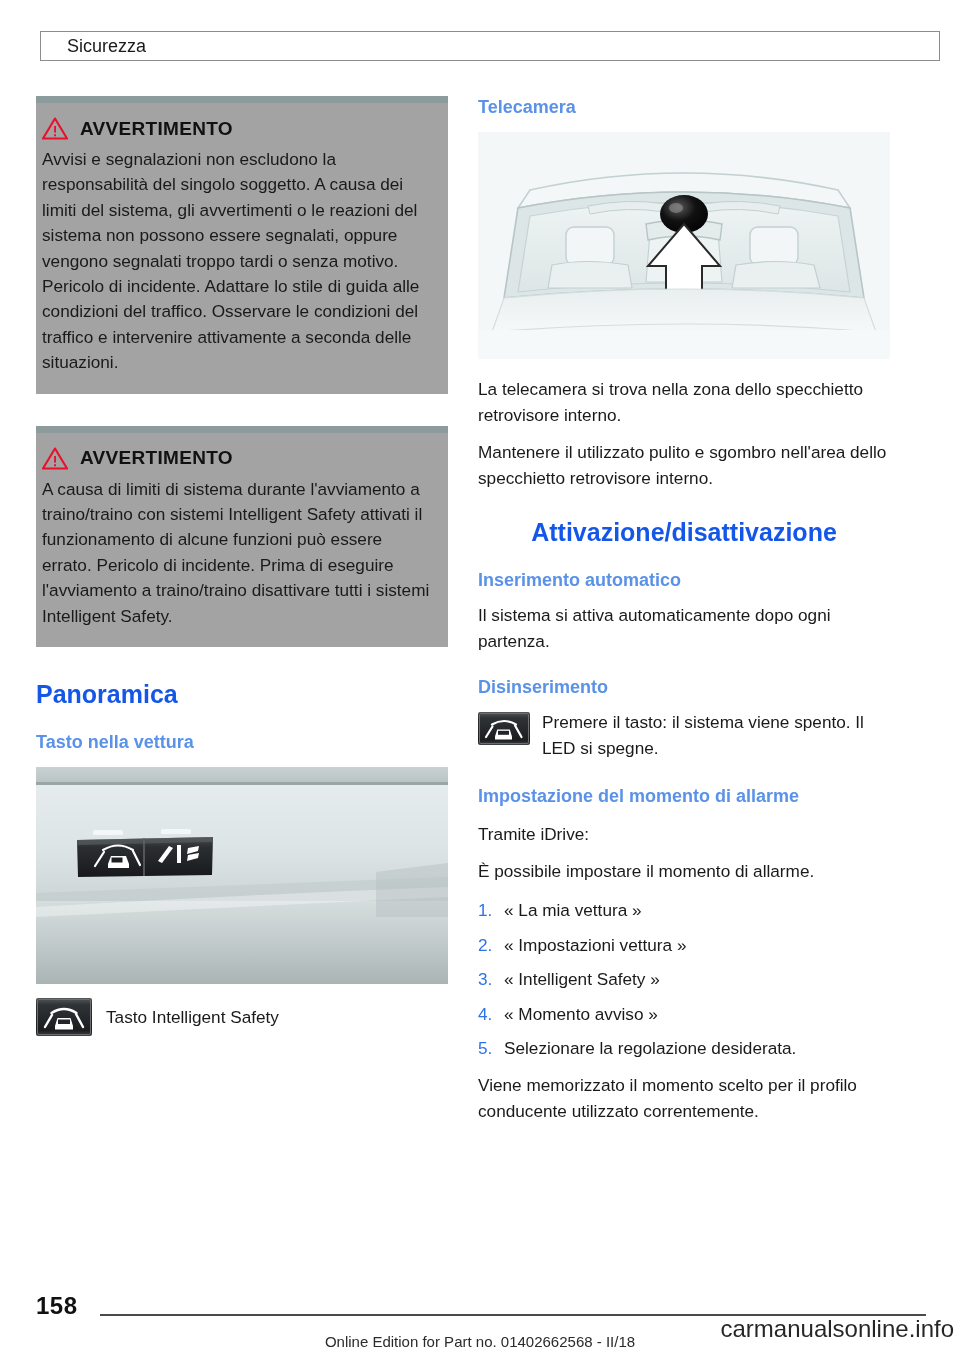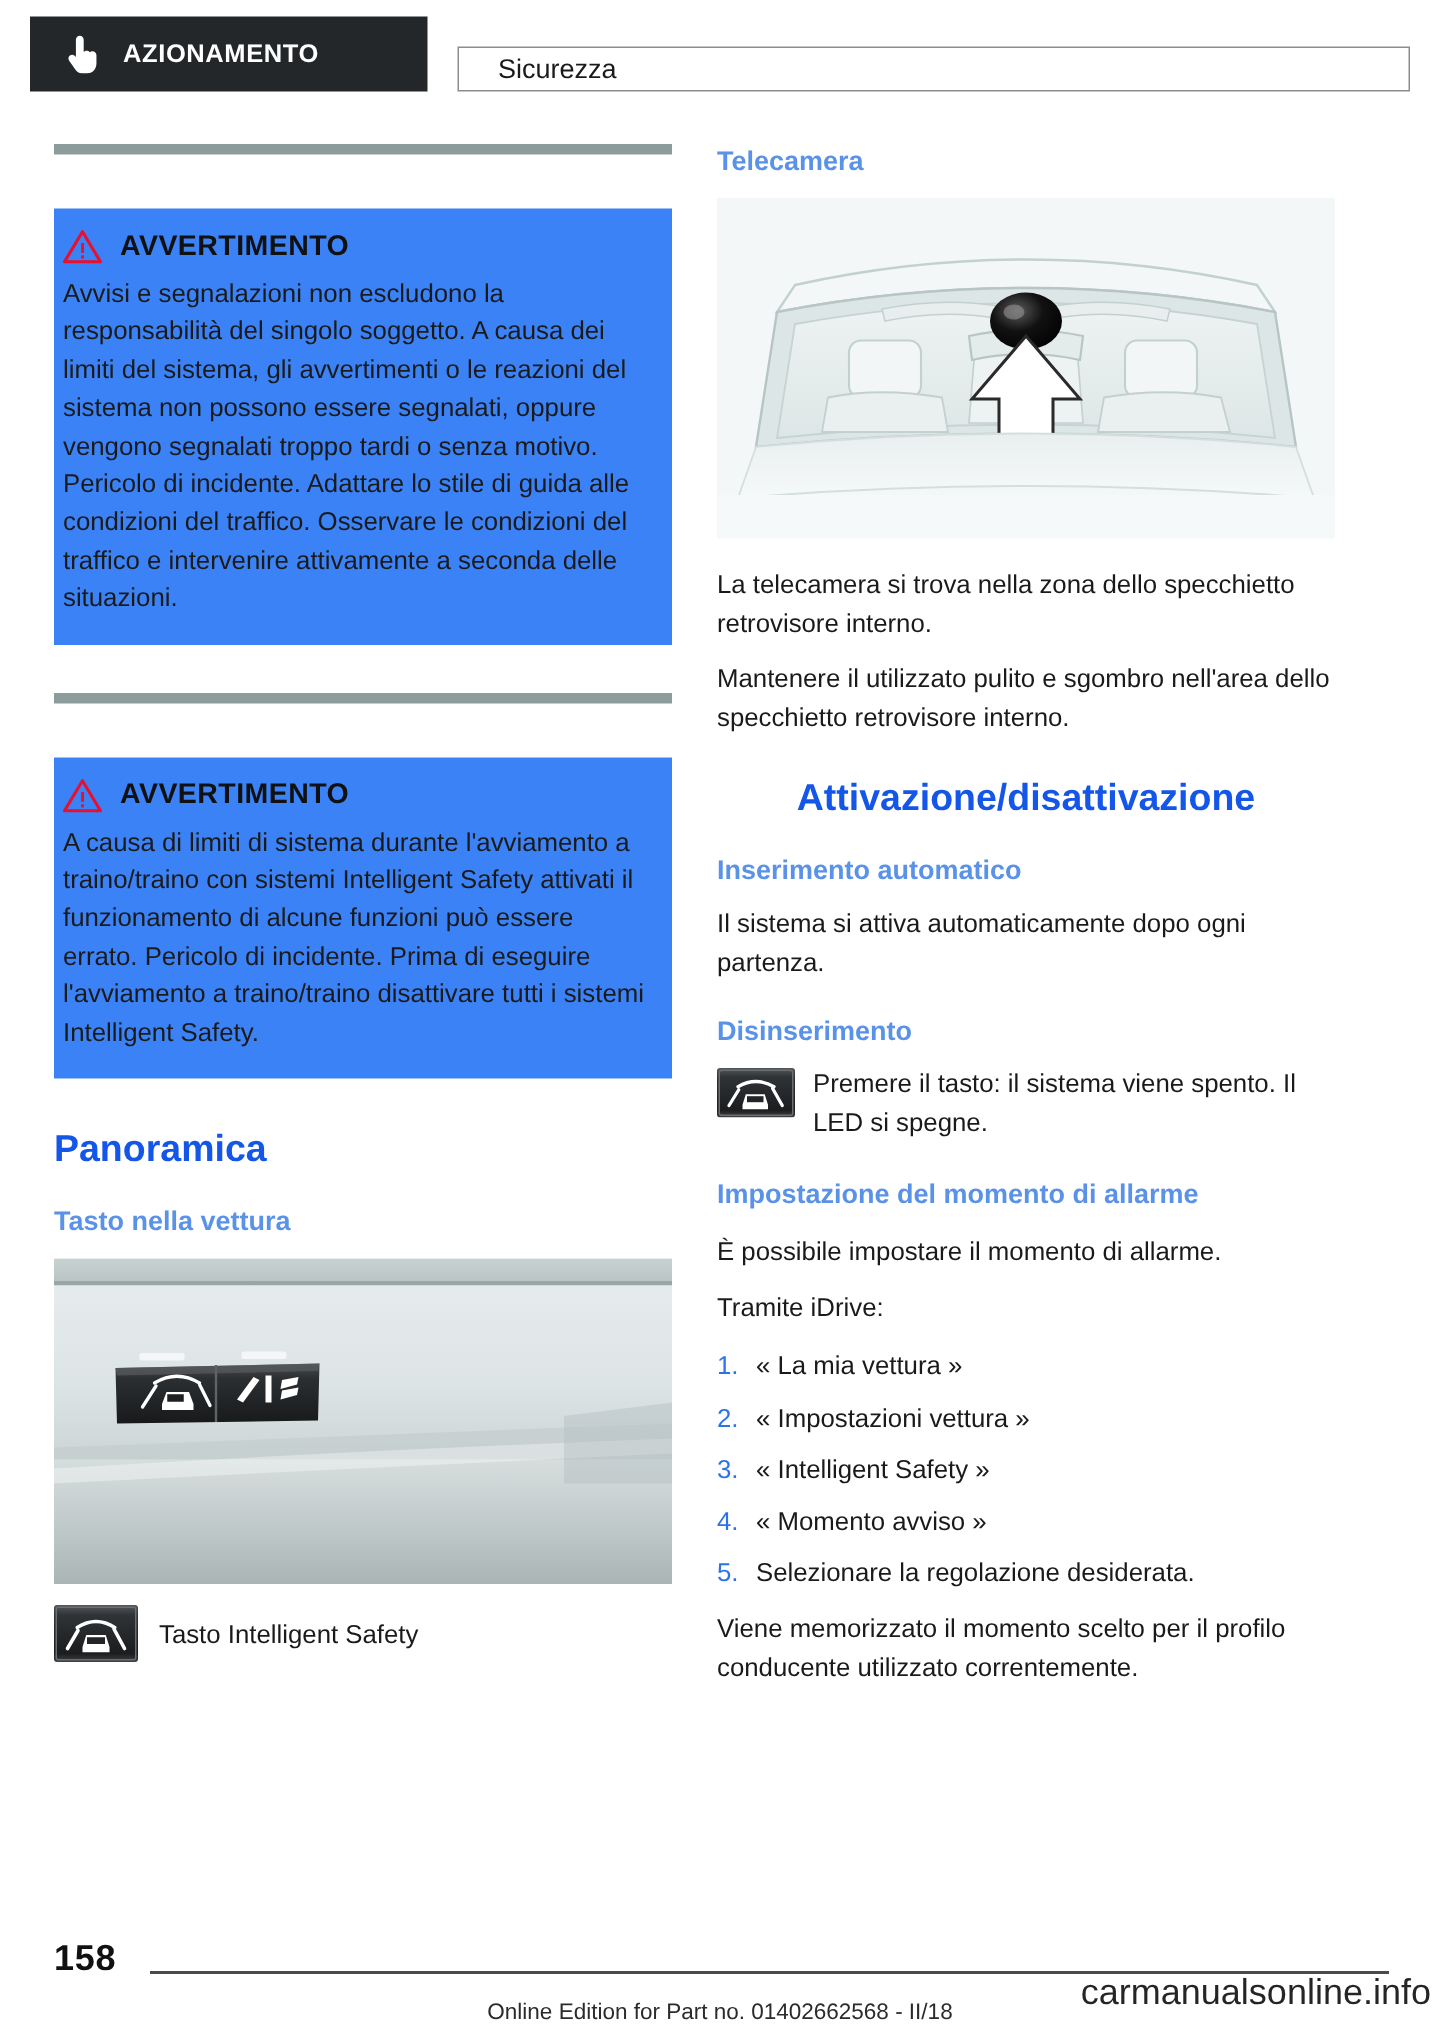--- a/index.html
+++ b/index.html
@@ -77,23 +77,22 @@
   
   .warn-box {
     margin-bottom: 32px;
   }
   .warn-bar {
     height: 7px;
     background: #8c9b9b;
     width: 100%;
   }
   .warn-body {
-    background: #3b82f6;
+    background: #a3a3a3;
     padding: 14px 18px 18px 6px;
-    margin-top: 36px;
   }
   .warn-title-row {
     display: flex;
     align-items: center;
     margin-bottom: 7px;
   }
   .warn-tri {
     width: 26px;
     height: 23px;
     margin-right: 12px;
@@ -245,26 +244,20 @@
     color: #000000;
     opacity: 0.85;
     white-space: nowrap;
     letter-spacing: 0px;
   }
 </style>
 </head>
 <body>
 
 <div class="header">
-  <div class="header-tab-dark">
-    <svg class="hand-icon" viewBox="0 0 22 26">
-      <path d="M9.2 0.8c1.5 0 2.6 1.2 2.6 2.7v8.2c0.5-0.5 1.2-0.8 2-0.8 0.8 0 1.5 0.3 2 0.9 0.5-0.4 1.1-0.6 1.8-0.6 1.5 0 2.7 1.2 2.7 2.7v5.3c0 4.2-2.8 6.8-6.6 6.8h-2.5c-2.2 0-3.8-0.9-5-2.6L2.1 17.5c-0.8-1.2-0.6-2.7 0.5-3.5 1-0.7 2.3-0.6 3.2 0.2l0.8 0.8V3.5C6.6 2 7.7 0.8 9.2 0.8z" fill="#ffffff"></path>
-    </svg>
-    <span class="tab-label">AZIONAMENTO</span>
-  </div>
   <div class="header-tab-light">
     <span class="tab-label">Sicurezza</span>
   </div>
 </div>
 
 <div class="col col-left">
 
   <div class="warn-box">
     <div class="warn-bar"></div>
     <div class="warn-body">
@@ -458,22 +451,22 @@
         <path d="M14 12.5 Q26 5.5 38 12.5"></path>
       </g>
       <path d="M17 24.5 L19.2 17.5 L31.8 17.5 L34 24.5 L34 27.5 L17 27.5 Z" fill="#ffffff"></path>
       <rect x="20" y="18.8" width="11" height="4" fill="#232629"></rect>
     </svg>
     <span class="icon-para-text">Premere il tasto: il sistema viene spento. Il LED si spegne.</span>
   </div>
 
 
   <h2 class="h2" style="margin-top:24px;">Impostazione del momento di allarme</h2>
+  <p class="para">Tramite iDrive:</p>
   <p class="para">È possibile impostare il momento di allarme.</p>
-  <p class="para">Tramite iDrive:</p>
 
   <ol class="num-list">
     <li>
       <span class="num">1.</span>
       <span class="item-text">« La mia vettura »</span>
     </li>
     <li>
       <span class="num">2.</span>
       <span class="item-text">« Impostazioni vettura »</span>
     </li>

